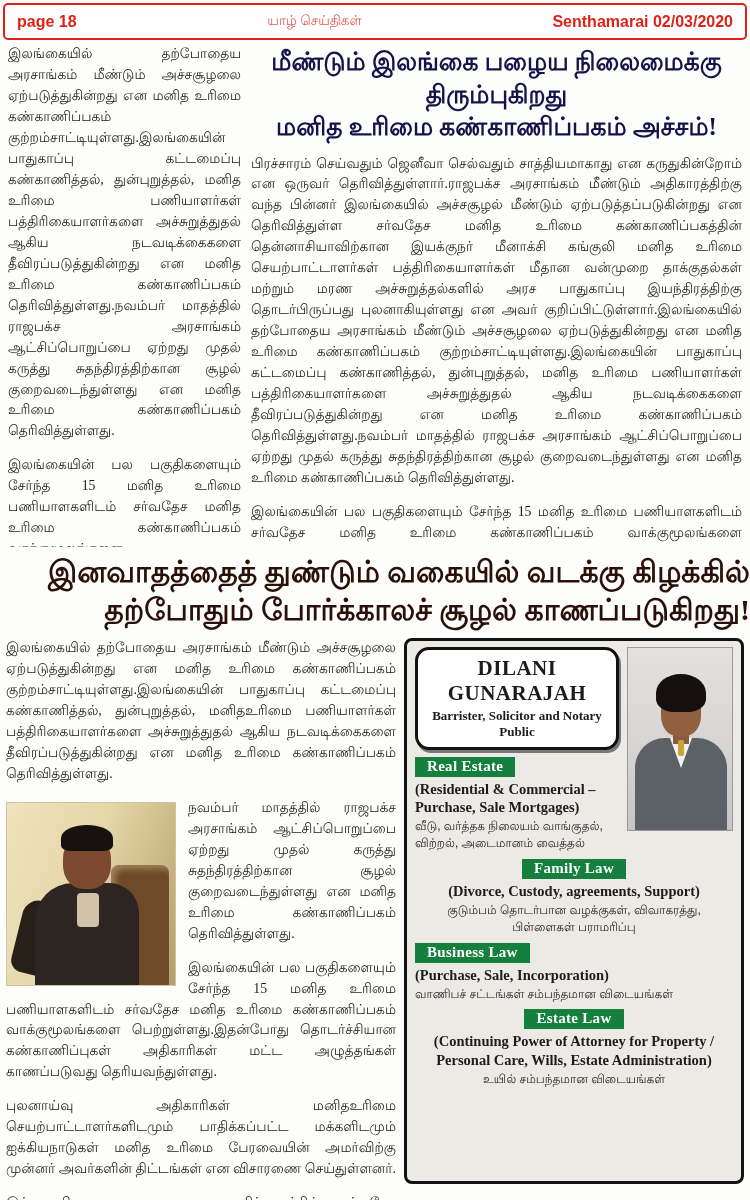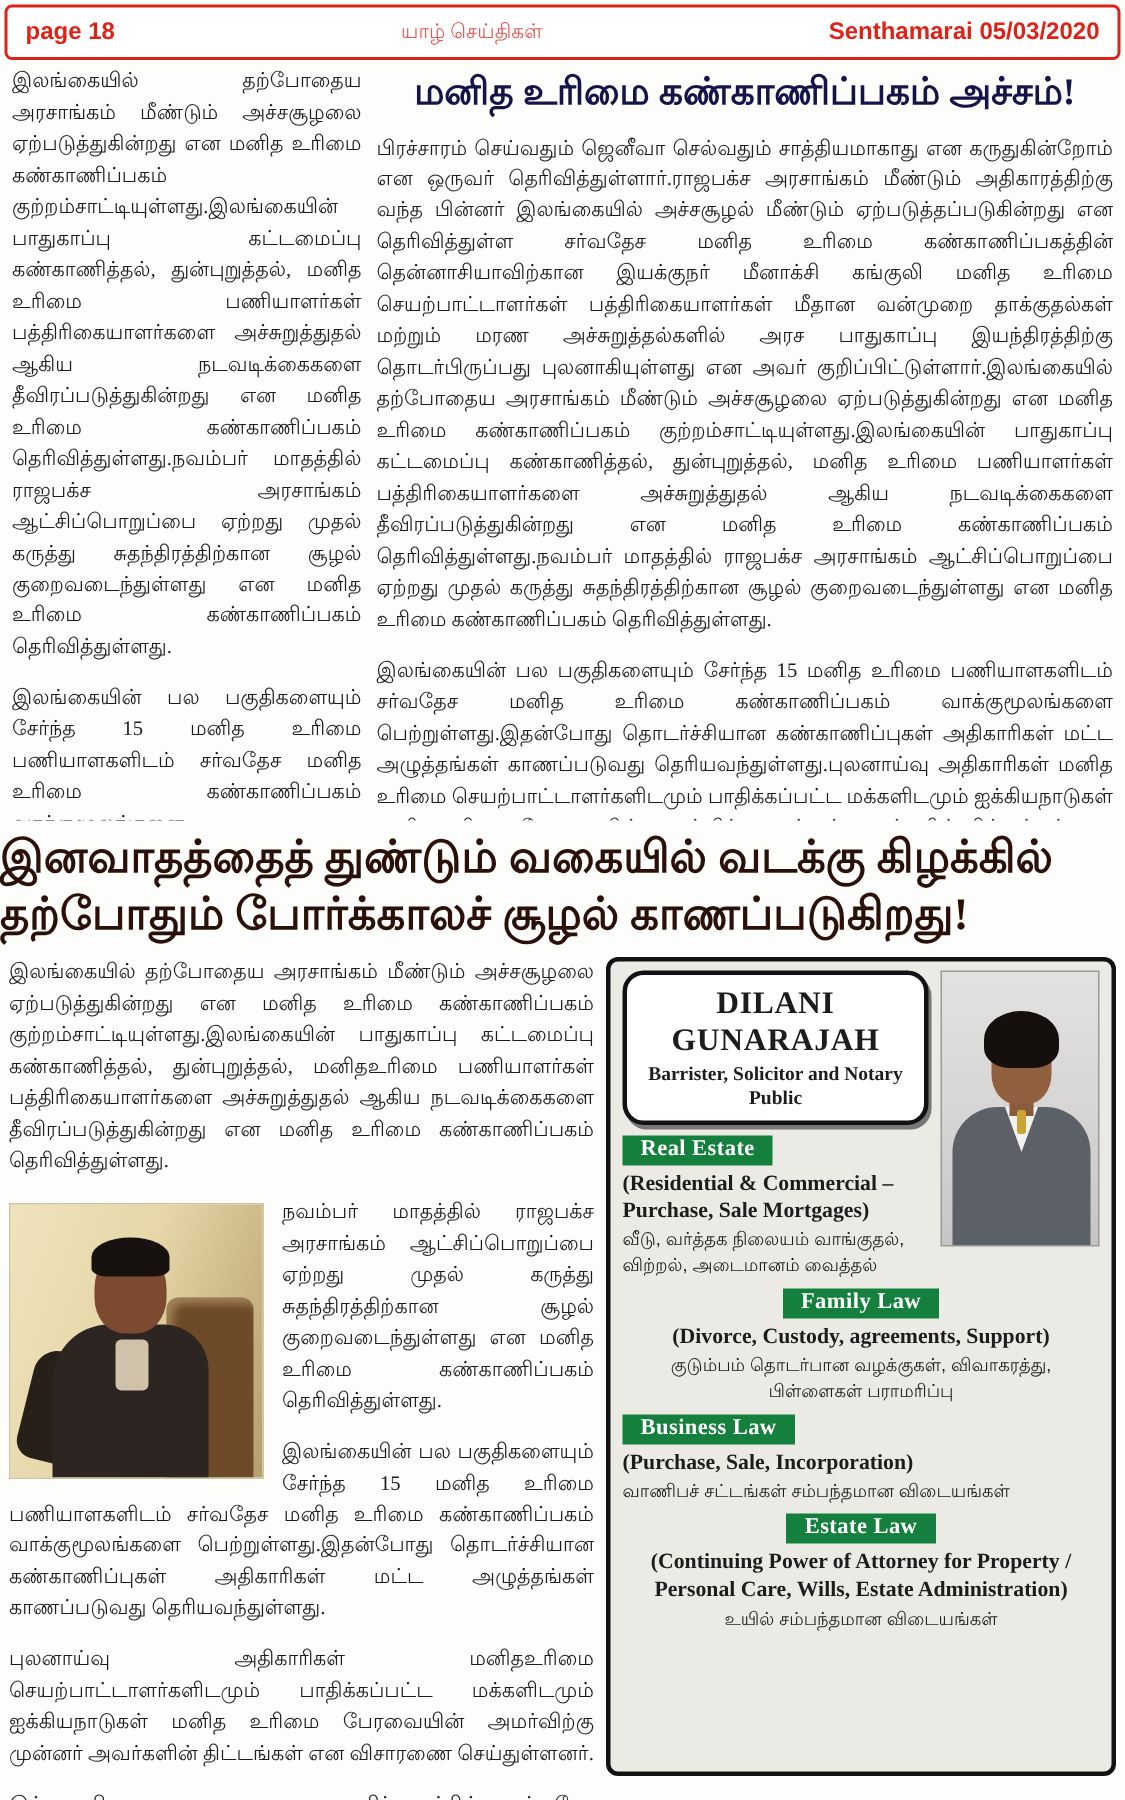--- a/index.html
+++ b/index.html
@@ -39,21 +39,21 @@
   .headline1 {
     text-align: center;
     font-weight: bold;
     font-size: 25px;
     line-height: 1.3;
     color: #14144a;
     margin: 2px 0 10px 0;
   }
   
   .headline2 {
-    text-align: left;
+    text-align: right;
     font-weight: bold;
     font-size: 30px;
     line-height: 1.25;
     color: #2a1008;
     margin: 6px 0 10px 0;
   }
   
   .bottom-section { display: flex; padding: 0 6px; gap: 8px; height: 575px; overflow: hidden; }
   .art2-text { width: 390px; }
   .photo-man {
@@ -124,31 +124,32 @@
   .eng-line { font-weight: bold; font-size: 14.5px; line-height: 1.25; margin-top: 3px; }
   .tam-line { font-weight: normal; font-size: 12px; line-height: 1.4; margin-top: 2px; font-family: "Liberation Sans", sans-serif; }
   .imm-para { font-weight: bold; font-size: 15px; line-height: 1.3; text-align: justify; margin-top: 4px; }
 </style>
 </head>
 <body>
 
 <div class="header-bar">
   <span class="header-left">page 18</span>
   <span class="header-center">யாழ் செய்திகள்</span>
-  <span class="header-right">Senthamarai  05/03/2020</span>
+  <span class="header-right">Senthamarai  02/03/2020</span>
 </div>
 
 <div class="top-section">
   <div class="left-col">
     <p>இலங்கையில் தற்போதைய அரசாங்கம் மீண்டும் அச்சசூழலை ஏற்படுத்துகின்றது என மனித உரிமை கண்காணிப்பகம் குற்றம்சாட்டியுள்ளது.இலங்கையின் பாதுகாப்பு கட்டமைப்பு கண்காணித்தல், துன்புறுத்தல், மனித உரிமை பணியாளர்கள் பத்திரிகையாளர்களை அச்சுறுத்துதல் ஆகிய நடவடிக்கைகளை தீவிரப்படுத்துகின்றது என மனித உரிமை கண்காணிப்பகம் தெரிவித்துள்ளது.நவம்பர் மாதத்தில் ராஜபக்ச அரசாங்கம் ஆட்சிப்பொறுப்பை ஏற்றது முதல் கருத்து சுதந்திரத்திற்கான சூழல் குறைவடைந்துள்ளது என மனித உரிமை கண்காணிப்பகம் தெரிவித்துள்ளது.</p>
     <p>இலங்கையின் பல பகுதிகளையும் சேர்ந்த 15 மனித உரிமை பணியாளகளிடம் சர்வதேச மனித உரிமை கண்காணிப்பகம் வாக்குமூலங்களை பெற்றுள்ளது.இதன்போது தொடர்ச்சியான கண்காணிப்புகள் அதிகாரிகள் மட்ட அழுத்தங்கள் காணப்படுவது தெரியவந்துள்ளது.</p>
 
   </div>
   <div class="right-col">
     <div class="headline1">
+      <div>மீண்டும் இலங்கை பழைய நிலைமைக்கு திரும்புகிறது</div>
       <div>மனித உரிமை கண்காணிப்பகம் அச்சம்!</div>
     </div>
     <p>பிரச்சாரம் செய்வதும் ஜெனீவா செல்வதும் சாத்தியமாகாது என கருதுகின்றோம் என ஒருவர் தெரிவித்துள்ளார்.ராஜபக்ச அரசாங்கம் மீண்டும் அதிகாரத்திற்கு வந்த பின்னர் இலங்கையில் அச்சசூழல் மீண்டும் ஏற்படுத்தப்படுகின்றது என தெரிவித்துள்ள சர்வதேச மனித உரிமை கண்காணிப்பகத்தின் தென்னாசியாவிற்கான இயக்குநர் மீனாக்சி கங்குலி மனித உரிமை செயற்பாட்டாளர்கள் பத்திரிகையாளர்கள் மீதான வன்முறை தாக்குதல்கள் மற்றும் மரண அச்சுறுத்தல்களில் அரச பாதுகாப்பு இயந்திரத்திற்கு தொடர்பிருப்பது புலனாகியுள்ளது என அவர் குறிப்பிட்டுள்ளார்.இலங்கையில் தற்போதைய அரசாங்கம் மீண்டும் அச்சசூழலை ஏற்படுத்துகின்றது என மனித உரிமை கண்காணிப்பகம் குற்றம்சாட்டியுள்ளது.இலங்கையின் பாதுகாப்பு கட்டமைப்பு கண்காணித்தல், துன்புறுத்தல், மனித உரிமை பணியாளர்கள் பத்திரிகையாளர்களை அச்சுறுத்துதல் ஆகிய நடவடிக்கைகளை தீவிரப்படுத்துகின்றது என மனித உரிமை கண்காணிப்பகம் தெரிவித்துள்ளது.நவம்பர் மாதத்தில் ராஜபக்ச அரசாங்கம் ஆட்சிப்பொறுப்பை ஏற்றது முதல் கருத்து சுதந்திரத்திற்கான சூழல் குறைவடைந்துள்ளது என மனித உரிமை கண்காணிப்பகம் தெரிவித்துள்ளது.</p>
     <p>இலங்கையின் பல பகுதிகளையும் சேர்ந்த 15 மனித உரிமை பணியாளகளிடம் சர்வதேச மனித உரிமை கண்காணிப்பகம் வாக்குமூலங்களை பெற்றுள்ளது.இதன்போது தொடர்ச்சியான கண்காணிப்புகள் அதிகாரிகள் மட்ட அழுத்தங்கள் காணப்படுவது தெரியவந்துள்ளது.புலனாய்வு அதிகாரிகள் மனித உரிமை செயற்பாட்டாளர்களிடமும் பாதிக்கப்பட்ட மக்களிடமும் ஐக்கியநாடுகள் மனித உரிமை பேரவையின் அமர்விற்கு முன்னர் அவர்களின் திட்டங்கள் என விசாரணை செய்துள்ளனர்.</p>
 
   </div>
 </div>
 
 <div class="headline2">
   <div>இனவாதத்தைத் துண்டும் வகையில் வடக்கு கிழக்கில்</div>

